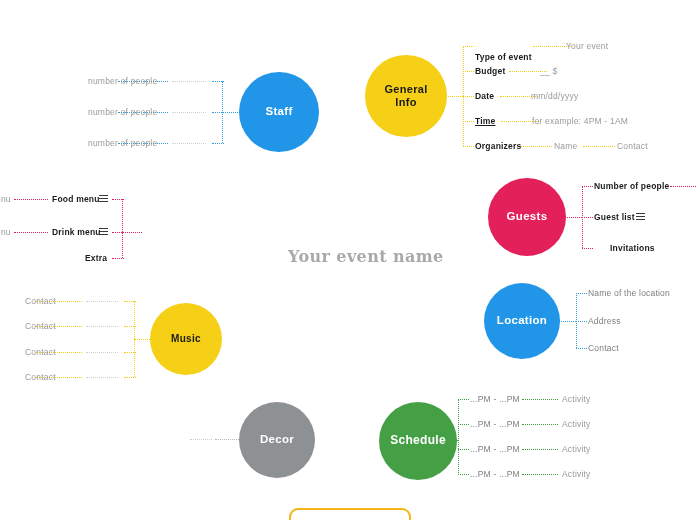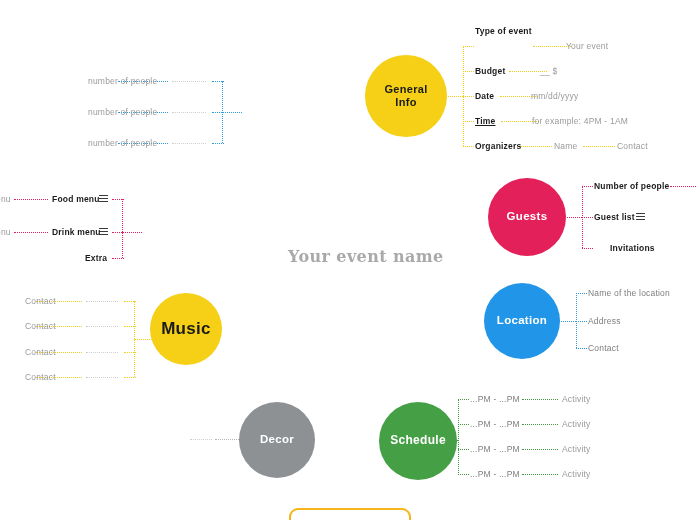--- a/index.html
+++ b/index.html
@@ -108,20 +108,23 @@
     z-index: 2;
   }
 </style>
 </head>
 <body>
 
 <div id="canvas">
 
   <div id="center-title">Your event name</div>
 
+  <div class="node-circle" style="left:239px; top:72px; width:80px; height:80px; background:#2196e8; color:#ffffff; font-size:11.5px;">
+    <span class="node-label">Staff</span>
+  </div>
 
   <div class="dot-h c-blue" style="left:222px; top:112px; width:20px;"></div>
   <div class="dot-v c-blue" style="left:222px; top:81px; height:62px;"></div>
 
   <div class="dot-h c-blue" style="left:212px; top:81px; width:12px;"></div>
   <div class="dot-h c-ltgray" style="left:172px; top:81px; width:34px;"></div>
   <div class="dot-h c-blue" style="left:118px; top:81px; width:50px;"></div>
   <div class="leaf" style="left:88px; top:76px;">number of people</div>
 
   <div class="dot-h c-blue" style="left:212px; top:112px; width:12px;"></div>
@@ -135,21 +138,21 @@
   <div class="leaf" style="left:88px; top:138px;">number of people</div>
 
   <div class="node-circle" style="left:365px; top:55px; width:82px; height:82px; background:#f5d016; color:#1b1b1b; font-size:11px;">
     <span class="node-label">General
 Info</span>
   </div>
   <div class="dot-h c-yellow" style="left:445px; top:96px; width:18px;"></div>
   <div class="dot-v c-yellow" style="left:463px; top:46px; height:100px;"></div>
 
   <div class="dot-h c-yellow" style="left:463px; top:46px; width:11px;"></div>
-  <div class="leaf bold" style="left:475px; top:26px;">Type of event</div>
+  <div class="leaf bold" style="left:475px; top:52px;">Type of event</div>
   <div class="dot-h c-yellow" style="left:533px; top:46px; width:38px;"></div>
   <div class="leaf" style="left:566px; top:41px;">Your event</div>
 
   <div class="dot-h c-yellow" style="left:463px; top:71px; width:11px;"></div>
   <div class="leaf bold" style="left:475px; top:66px;">Budget</div>
   <div class="dot-h c-yellow" style="left:509px; top:71px; width:38px;"></div>
   <div class="leaf" style="left:540px; top:66px;">__ $</div>
 
   <div class="dot-h c-yellow" style="left:463px; top:96px; width:11px;"></div>
   <div class="leaf bold" style="left:475px; top:91px;">Date</div>
@@ -208,21 +211,21 @@
   <div class="leaf bold" style="left:594px; top:212px;">Guest list</div>
   <div class="ham" style="left:636px; top:213px;">
       <i></i>
       <i></i>
       <i></i>
     </div>
 
   <div class="dot-h c-pink" style="left:582px; top:248px; width:11px;"></div>
   <div class="leaf bold" style="left:594px; top:243px;padding-left:16px;">Invitations</div>
 
-  <div class="node-circle" style="left:150px; top:293px; width:72px; height:72px; background:#f5d016; color:#1b1b1b; font-size:17px;">
+  <div class="node-circle" style="left:150px; top:303px; width:72px; height:72px; background:#f5d016; color:#1b1b1b; font-size:10px;">
     <span class="node-label">Music</span>
   </div>
   <div class="dot-h c-yellow" style="left:134px; top:339px; width:20px;"></div>
   <div class="dot-v c-yellow" style="left:134px; top:301px; height:76px;"></div>
 
   <div class="dot-h c-yellow" style="left:124px; top:301px; width:12px;"></div>
   <div class="dot-h c-ltgray" style="left:86px; top:301px; width:32px;"></div>
   <div class="dot-h c-yellow" style="left:36px; top:301px; width:46px;"></div>
   <div class="leaf" style="left:25px; top:296px;">Contact</div>
 

